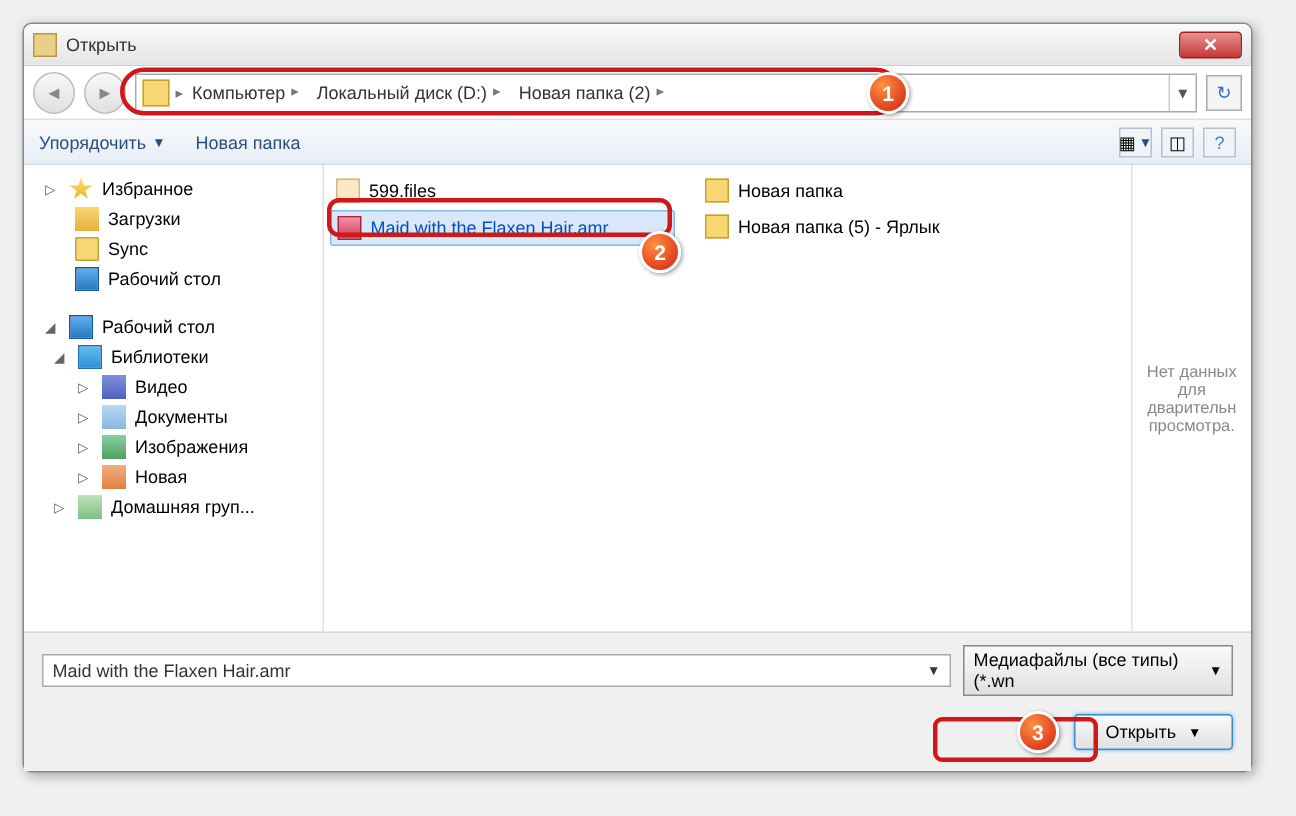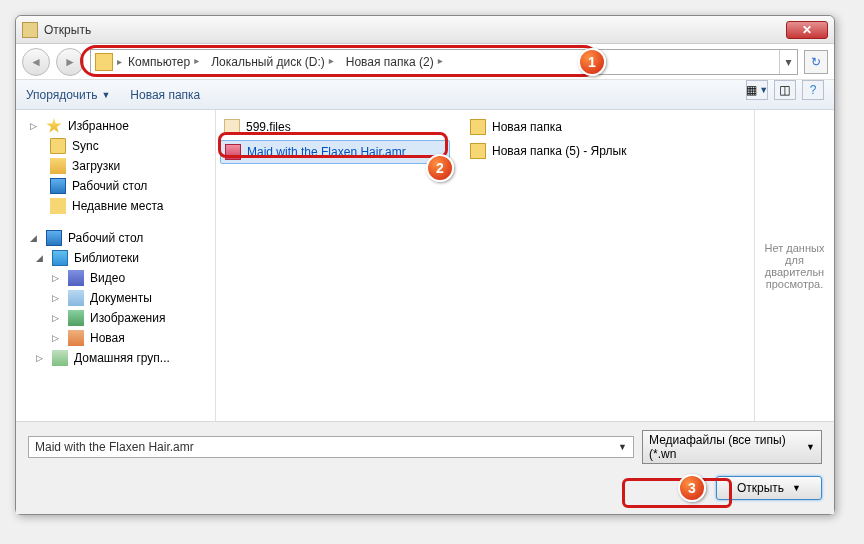--- a/index.html
+++ b/index.html
@@ -15,21 +15,21 @@
 .addr-icon { width: 18px; height: 18px; margin: 0 4px; background: #f7d774; border: 1px solid #c8a030; }
 .crumb { padding: 0 6px; color: #333; display: flex; align-items: flex-start; gap: 4px; }
 .crumb-sep { color: #777; font-size: 10px; }
 .addr-dd { width: 18px; display: flex; align-items: center; justify-content: center; color: #555; border-left: 1px solid #ccc; height: 100%; cursor: pointer; margin-left: auto; }
 .refresh { width: 24px; height: 24px; border: 1px solid #aaa; background: #f5f5f5; display: flex; align-items: center; justify-content: center; color: #3070d0; cursor: pointer; }
 .search { width: 180px; height: 26px; border: 1px solid #aaa; background: #fff; display: flex; align-items: center; padding: 0 6px; }
 .search input { border: none; outline: none; flex: 1; font-style: italic; color: #888; }
 .search-icon { color: #3070d0; }
 .hl-red { position: absolute; border: 3px solid #d01818; border-radius: 16px; pointer-events: none; }
 .badge { position: absolute; width: 28px; height: 28px; border-radius: 14px; background: radial-gradient(circle at 35% 30%, #ff9040, #d02010); border: 2px solid #fff; color: #fff; font-weight: bold; display: flex; align-items: center; justify-content: center; font-size: 14px; box-shadow: 1px 1px 3px rgba(0,0,0,0.4); z-index: 20; }
-.toolbar { height: 30px; background: linear-gradient(#f7f9fc, #e8eef5); border-bottom: 1px solid #d0d8e0; display: flex; padding: 0 10px; gap: 20px; }
+.toolbar { height: 30px; background: linear-gradient(#f7f9fc, #e8eef5); border-bottom: 1px solid #d0d8e0; display: flex; align-items: center; padding: 0 10px; gap: 20px; }
 .toolbar span { color: #28507f; }
 .tb-item { display: flex; align-items: center; gap: 4px; cursor: pointer; }
 .tb-arrow { font-size: 9px; color: #557; }
 .toolbar-right { margin-left: auto; display: flex; gap: 6px; }
 .tb-btn { width: 22px; height: 20px; border: 1px solid #b8c0d0; background: #f0f4f8; display: flex; align-items: center; justify-content: center; cursor: pointer; }
 .body { flex: 1; display: flex; overflow: hidden; }
 .sidebar { width: 200px; border-right: 1px solid #e0e0e0; overflow-y: auto; padding: 6px 0; }
 .tree-item { display: flex; align-items: center; padding: 2px 0 2px 14px; gap: 6px; cursor: pointer; }
 .tree-item.sub { padding-left: 34px; }
 .tree-item.sub2 { padding-left: 50px; }
@@ -116,34 +116,30 @@
   </div>
 
   <div class="body">
     <div class="sidebar">
       <div class="tree-item">
           <span class="tree-arrow">▷</span>
           <span class="t-icon ic-star"></span>
           <span>Избранное</span>
         </div>
       <div class="tree-item sub">
+          <span class="t-icon ic-downloads"></span>
+          <span>Загрузки</span>
+        </div>
+      <div class="tree-item sub">
           <span class="t-icon ic-folder"></span>
           <span>Sync</span>
         </div>
       <div class="tree-item sub">
-          <span class="t-icon ic-downloads"></span>
-          <span>Загрузки</span>
-        </div>
-      <div class="tree-item sub">
           <span class="t-icon ic-desktop"></span>
           <span>Рабочий стол</span>
-        </div>
-      <div class="tree-item sub">
-          <span class="t-icon ic-recent"></span>
-          <span>Недавние места</span>
         </div>
       <div style="height:12px;"></div>
       <div class="tree-item">
           <span class="tree-arrow">◢</span>
           <span class="t-icon ic-desktop"></span>
           <span>Рабочий стол</span>
         </div>
       <div class="tree-item sub">
           <span class="tree-arrow" style="margin-left:-14px;">◢</span>
           <span class="t-icon ic-lib"></span>

